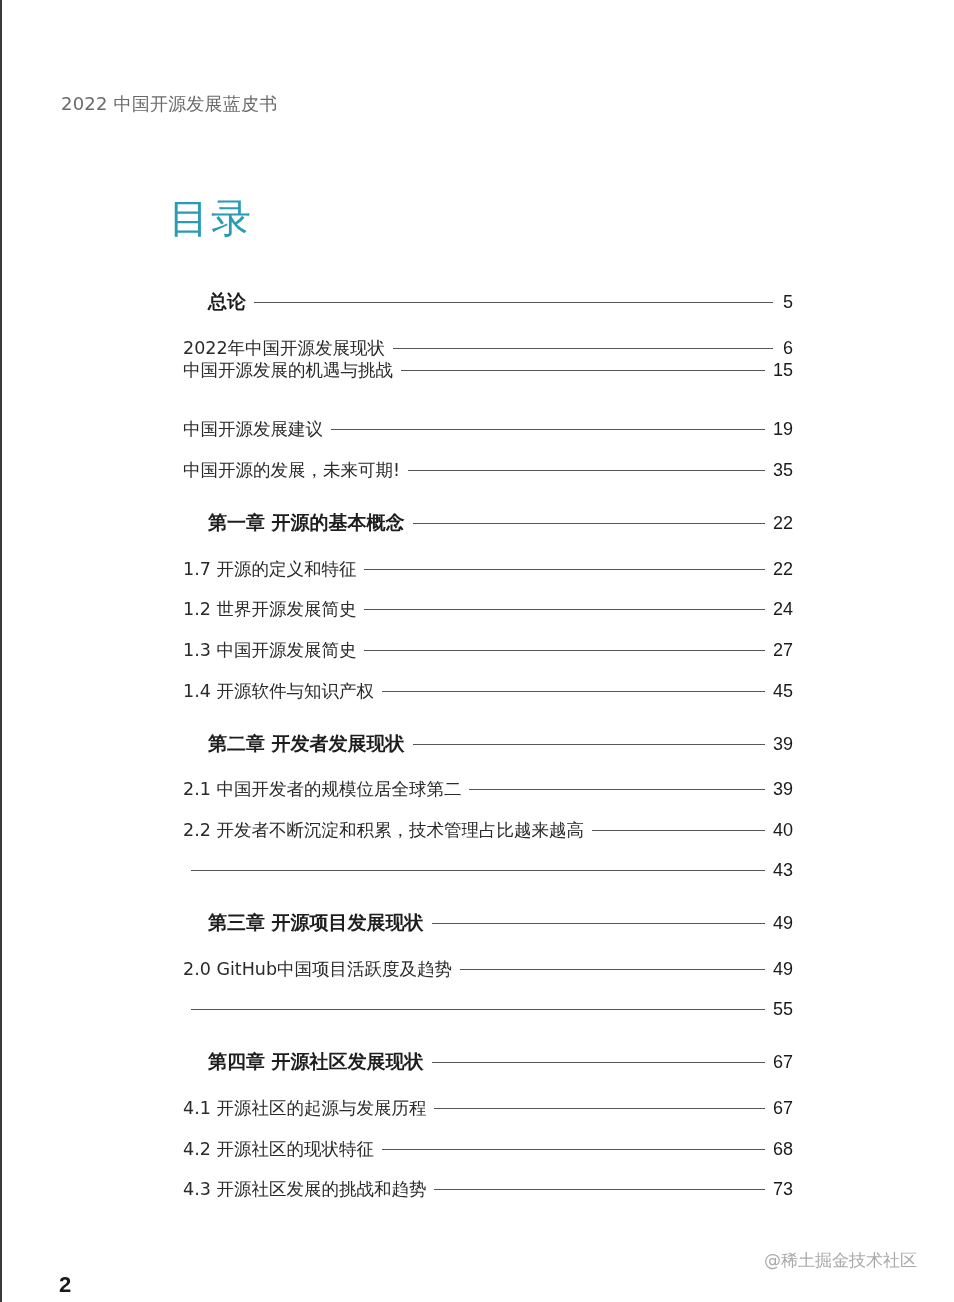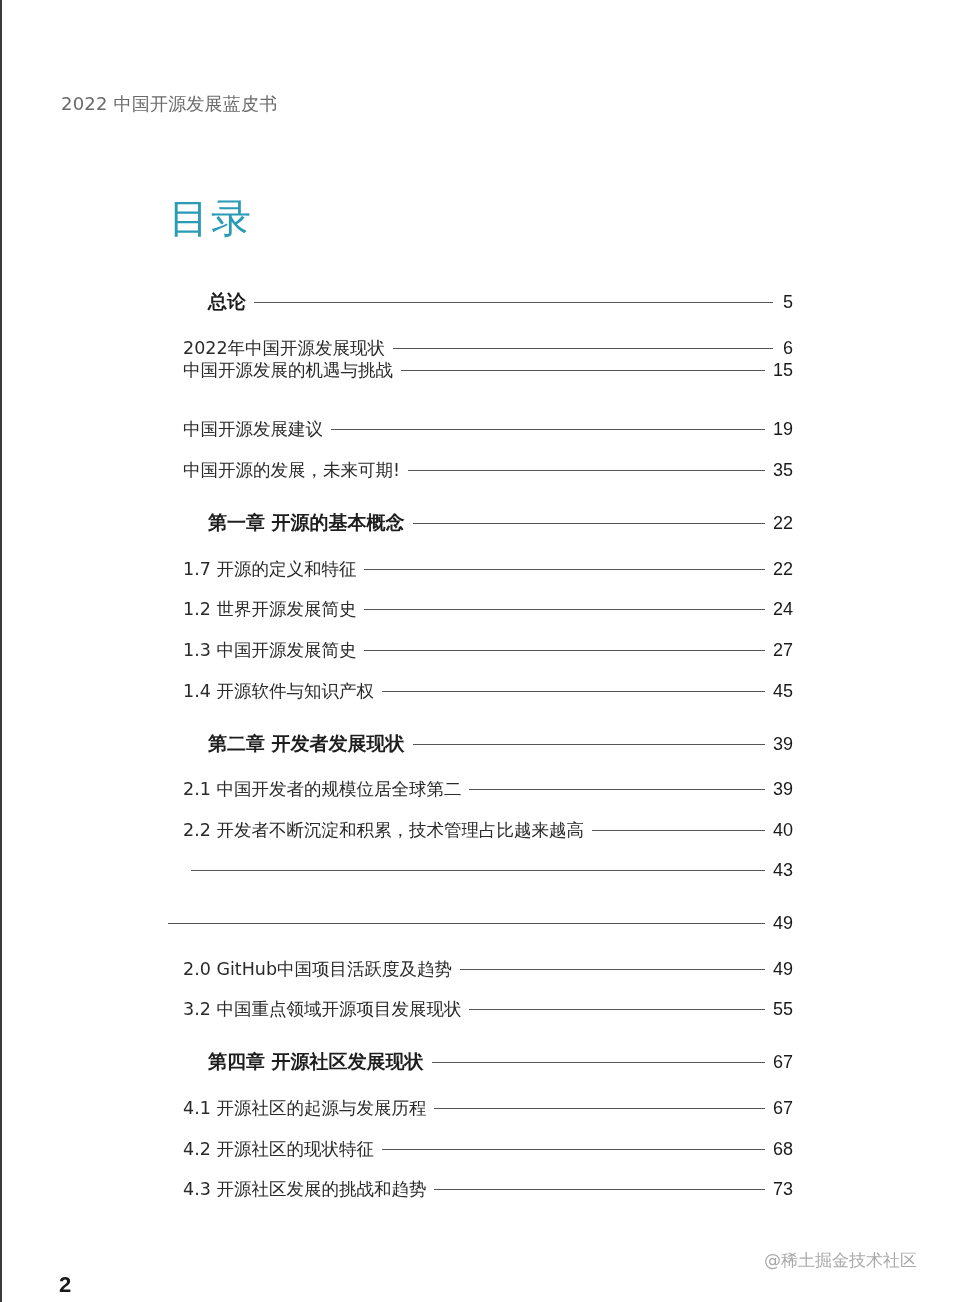--- a/index.html
+++ b/index.html
@@ -115,30 +115,30 @@
     <span class="label">2.2 开发者不断沉淀和积累，技术管理占比越来越高</span>
     <span class="leader"></span>
     <span class="page">40</span>
   </div>
   <div class="toc-entry lvl2" style="top:858px">
     <span class="leader"></span>
     <span class="page">43</span>
   </div>
 
   <div class="toc-entry lvl1" style="top:911px">
+    <span class="label">第三章 开源项目发展现状</span>
     <span class="leader"></span>
     <span class="page">49</span>
   </div>
   <div class="toc-entry lvl2" style="top:957px">
     <span class="label">2.0 GitHub中国项目活跃度及趋势</span>
     <span class="leader"></span>
     <span class="page">49</span>
   </div>
   <div class="toc-entry lvl2" style="top:997px">
-    <span class="label">3.2 中国重点领域开源项目发展现状</span>
     <span class="leader"></span>
     <span class="page">55</span>
   </div>
 
   <div class="toc-entry lvl1" style="top:1050px">
     <span class="label">第四章 开源社区发展现状</span>
     <span class="leader"></span>
     <span class="page">67</span>
   </div>
   <div class="toc-entry lvl2" style="top:1096px">

